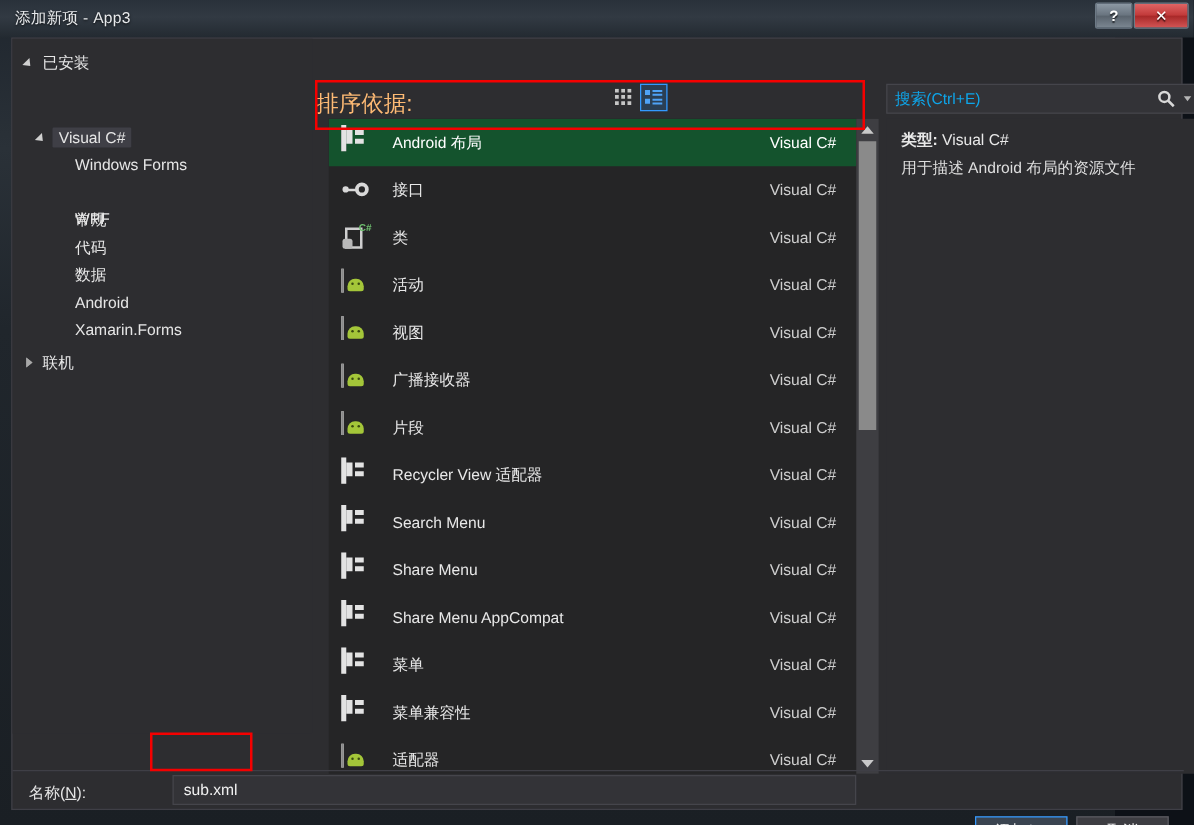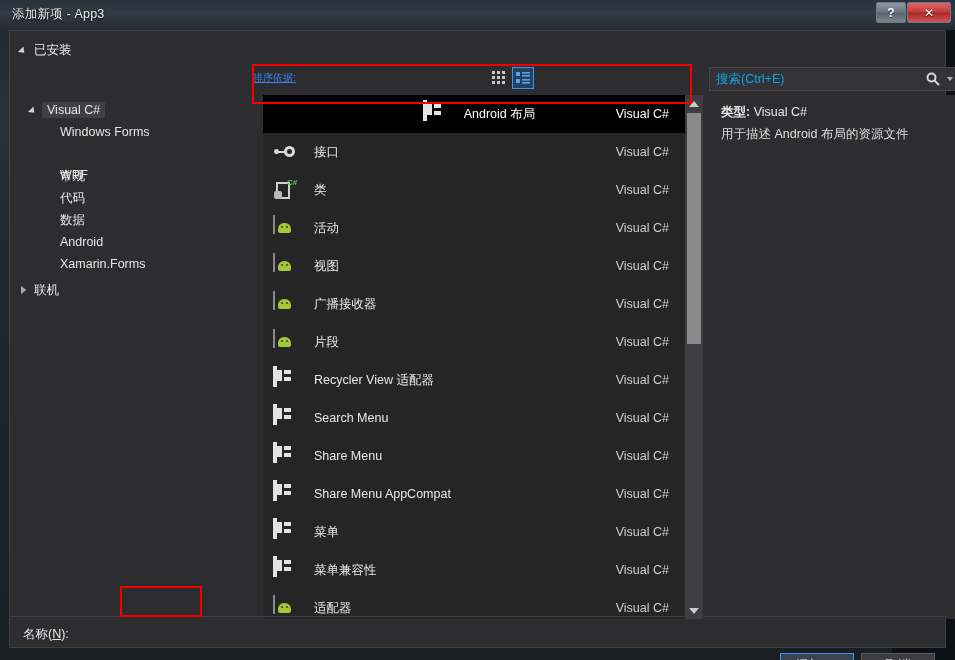--- a/index.html
+++ b/index.html
@@ -78,21 +78,21 @@
     border-bottom: 4px solid transparent;
   }
   .tree-label.sel {
     background: #3f3f46; padding: 1px 5px; border-radius: 1px;
   }
   .tree-label { padding: 1px 2px; }
 
   
   #sort-label {
     position: absolute; left: 243px; top: 40px;
-    font-size: 10px; color: #3b82f6; text-decoration: underline;
+    font-size: 18px; color: #fdba74;
   }
   #sort-combo {
     position: absolute; left: 306px; top: 36px; width: 168px; height: 22px;
     background: #333337; border: 1px solid #45454b;
     display: flex; align-items: center;
   }
   #sort-combo .val {
     font-size: 12.5px; color: #f0f0f0; padding-left: 6px; flex: 1;
   }
   #sort-combo .arrow-box {
@@ -113,21 +113,21 @@
   
   #list-panel {
     position: absolute; left: 253px; top: 64px; width: 440px; height: 524px;
     background: #252526; overflow: hidden;
   }
   #list-inner { position: absolute; left: 0; top: 0; width: 422px; }
   .item-row {
     position: relative; height: 38px; display: flex; align-items: center;
     padding-left: 10px;
   }
-  .item-row.selected { background: #000000; justify-content: center; }
+  .item-row.selected { background: #14532d; }
   .item-icon { width: 24px; height: 24px; flex: none; position: relative; }
   .item-name {
     font-size: 12.5px; color: #e8e8e8; margin-left: 17px; white-space: nowrap;
   }
   .item-row.selected .item-name { color: #ffffff; }
   .item-lang {
     position: absolute; right: 16px; font-size: 12.5px; color: #cfcfcf;
   }
   .item-row.selected .item-lang { color: #ffffff; }
 
@@ -472,20 +472,23 @@
     <div id="detail-panel">
       <div id="detail-type">
         <b>类型:</b>
         <span>Visual C#</span>
       </div>
       <div id="detail-desc">用于描述 Android 布局的资源文件</div>
     </div>
 
     <div id="bottom-sep"></div>
     <div id="name-label"><span>名称(</span><u>N</u><span>):</span></div>
+    <div id="name-input">
+      <span id="name-value">sub.xml</span>
+    </div>
 
     <div class="dlg-btn" id="btn-add">
         <span>添加(</span>
         <u>A</u>
         <span>)</span>
       </div>
     <div class="dlg-btn" id="btn-cancel">取消</div>
 
   </div>
 

